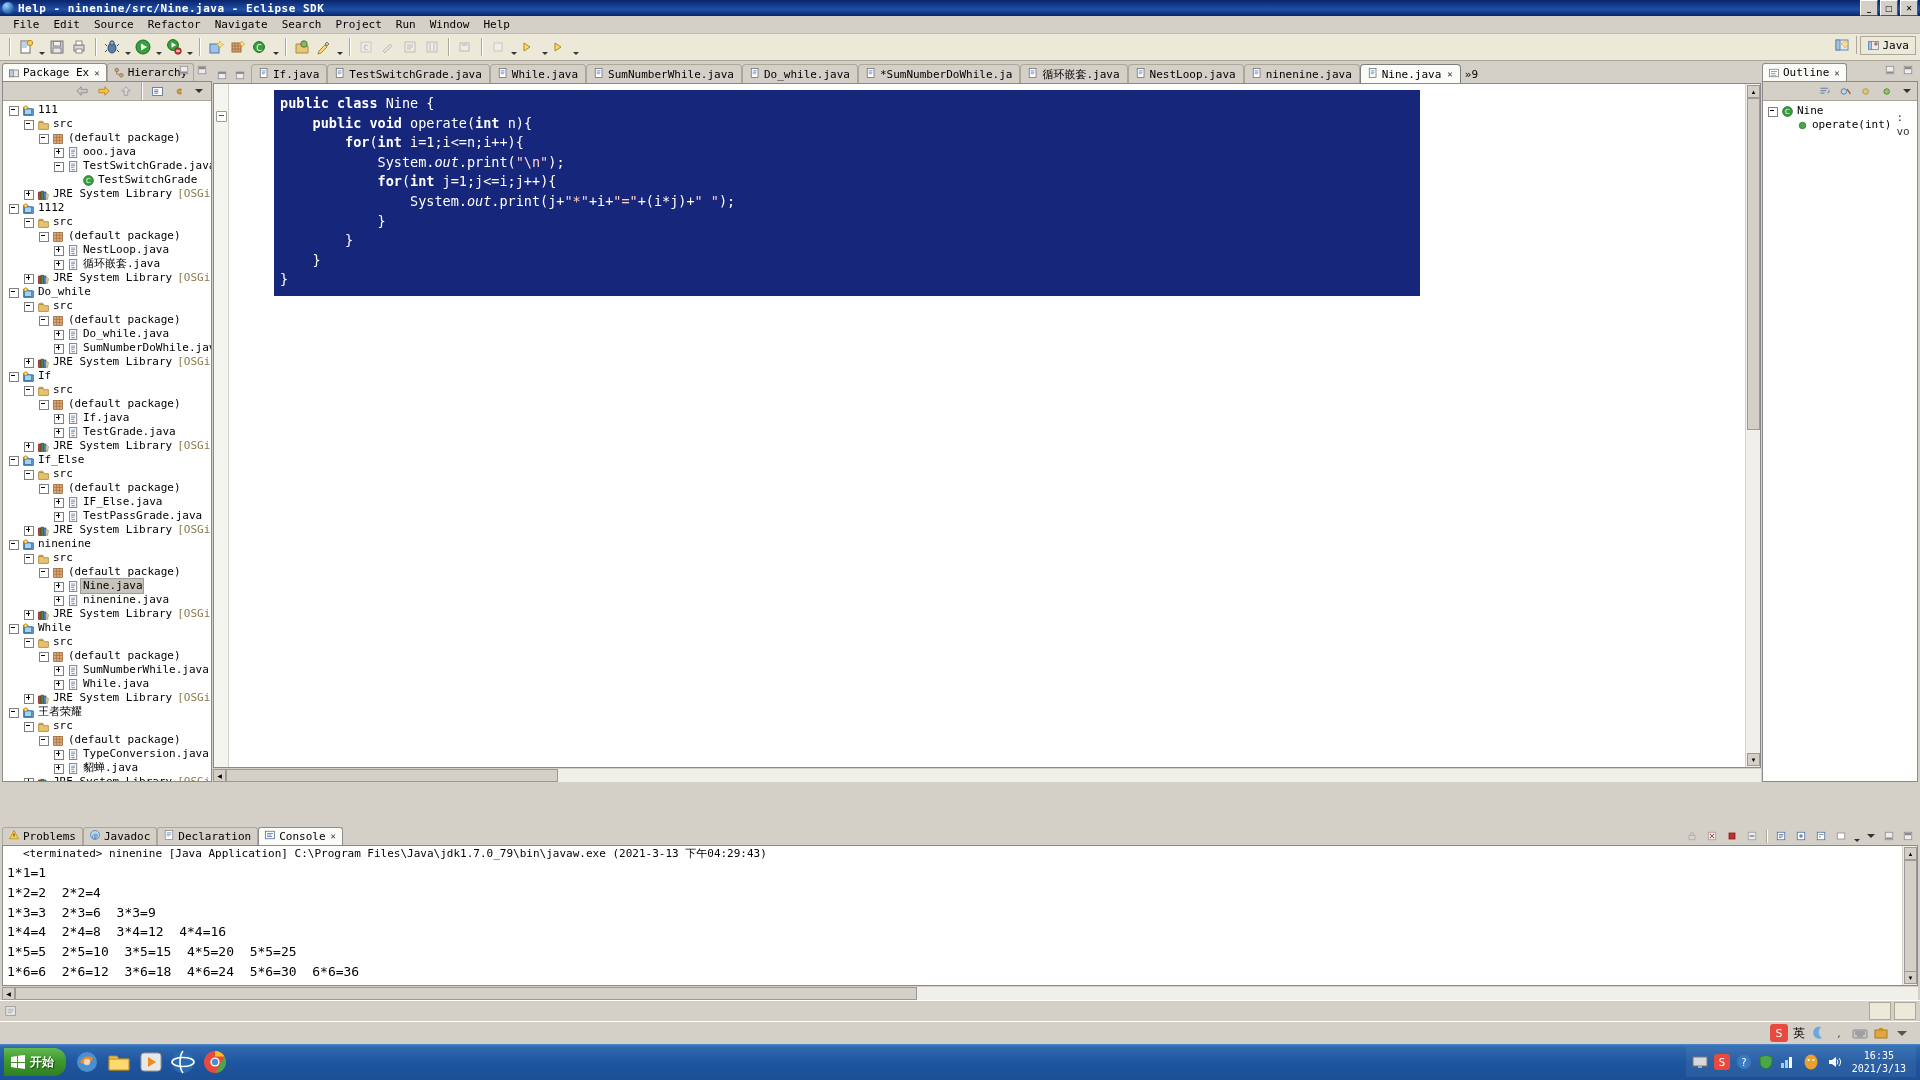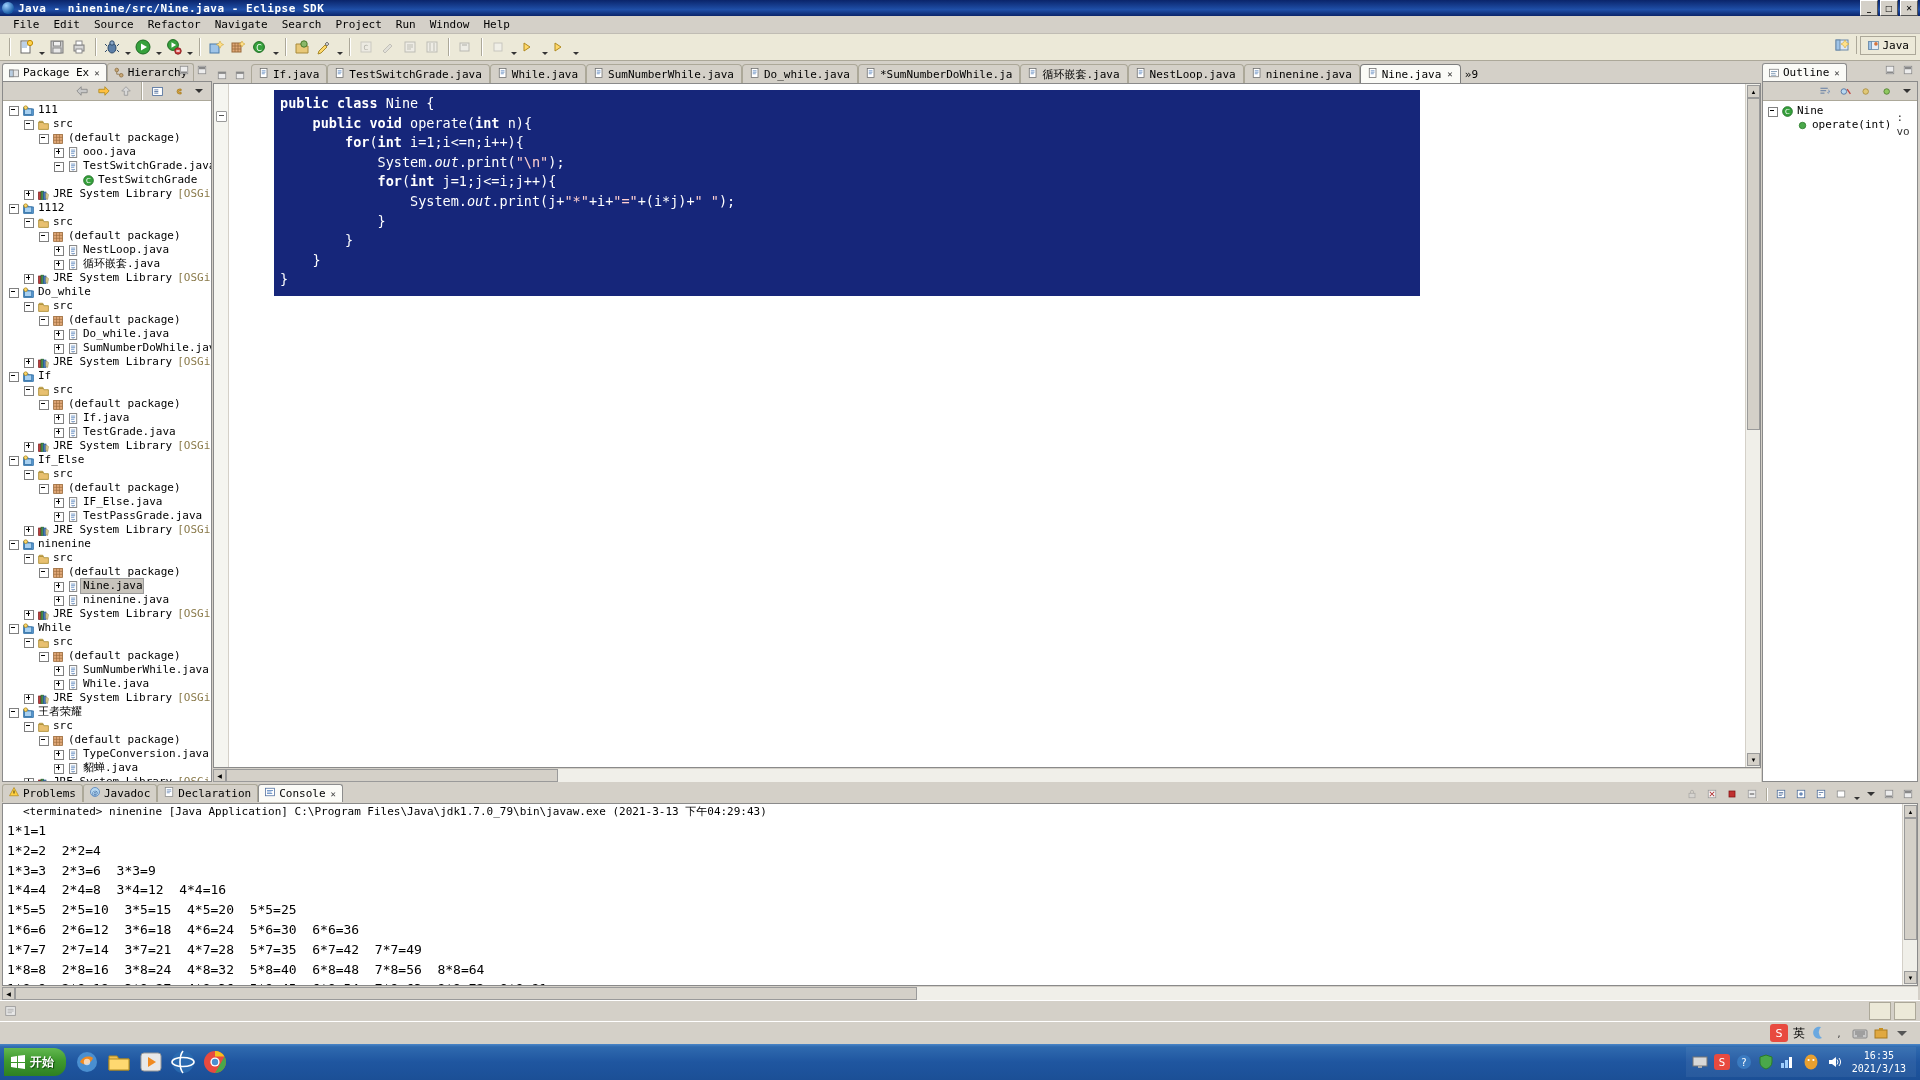--- a/index.html
+++ b/index.html
@@ -116,21 +116,21 @@
 
   
   .outline{width:156px;flex:0 0 156px;}
   .out-toolbar{height:18px;background:#d4d0c8;display:flex;align-items:center;justify-content:flex-end;
      gap:2px;padding-right:3px;border-bottom:1px solid #aca899;}
   .out-tree{font-family:"DejaVu Sans Mono",monospace;font-size:11px;padding:3px 0 0 3px;background:#fff;
      height:calc(100% - 18px);}
 
   
   .bottom{height:216px;flex:0 0 216px;display:flex;flex-direction:column;margin:2px 2px 0 2px;}
-  .con-tabs{height:19px;display:flex;align-items:flex-start;position:relative;background:#d4d0c8;}
+  .con-tabs{height:19px;display:flex;align-items:center;position:relative;background:#d4d0c8;margin-top:42px;}
   .con-body{flex:1;background:#fff;border:1px solid #8a8a8a;min-height:0;display:flex;}
   .con-text{flex:1;font-family:"DejaVu Sans Mono",monospace;font-size:13px;line-height:19.8px;
      color:#000;padding:0 0 0 4px;white-space:pre;overflow:hidden;}
   .con-head{color:#000;font-size:11px;line-height:14px;font-family:"DejaVu Sans Mono",monospace;
      padding:1px 0 2px 20px;}
 
   
   .statusbar{height:20px;background:#d4d0c8;border-top:1px solid #fff;display:flex;align-items:center;
      padding:0 4px;}
   .sb-left{display:flex;align-items:center;gap:4px;}
@@ -154,21 +154,21 @@
   .clock{color:#fff;font-size:10px;font-family:"DejaVu Sans Mono",monospace;text-align:center;
      line-height:13px;padding:0 4px;}
 </style>
 </head>
 <body>
 
 <div class="app">
 
   <div class="titlebar">
     <div class="tb-icon"></div>
-    <div class="tb-text">Java - ninenine/src/Nine.java - Eclipse SDK</div>
+    <div class="tb-text">Help - ninenine/src/Nine.java - Eclipse SDK</div>
     <div class="tb-buttons">
       <div class="tb-btn">_</div>
       <div class="tb-btn">□</div>
       <div class="tb-btn">✕</div>
     </div>
   </div>
 
   <div class="menubar">
     <span>File</span>
     <span>Edit</span>

